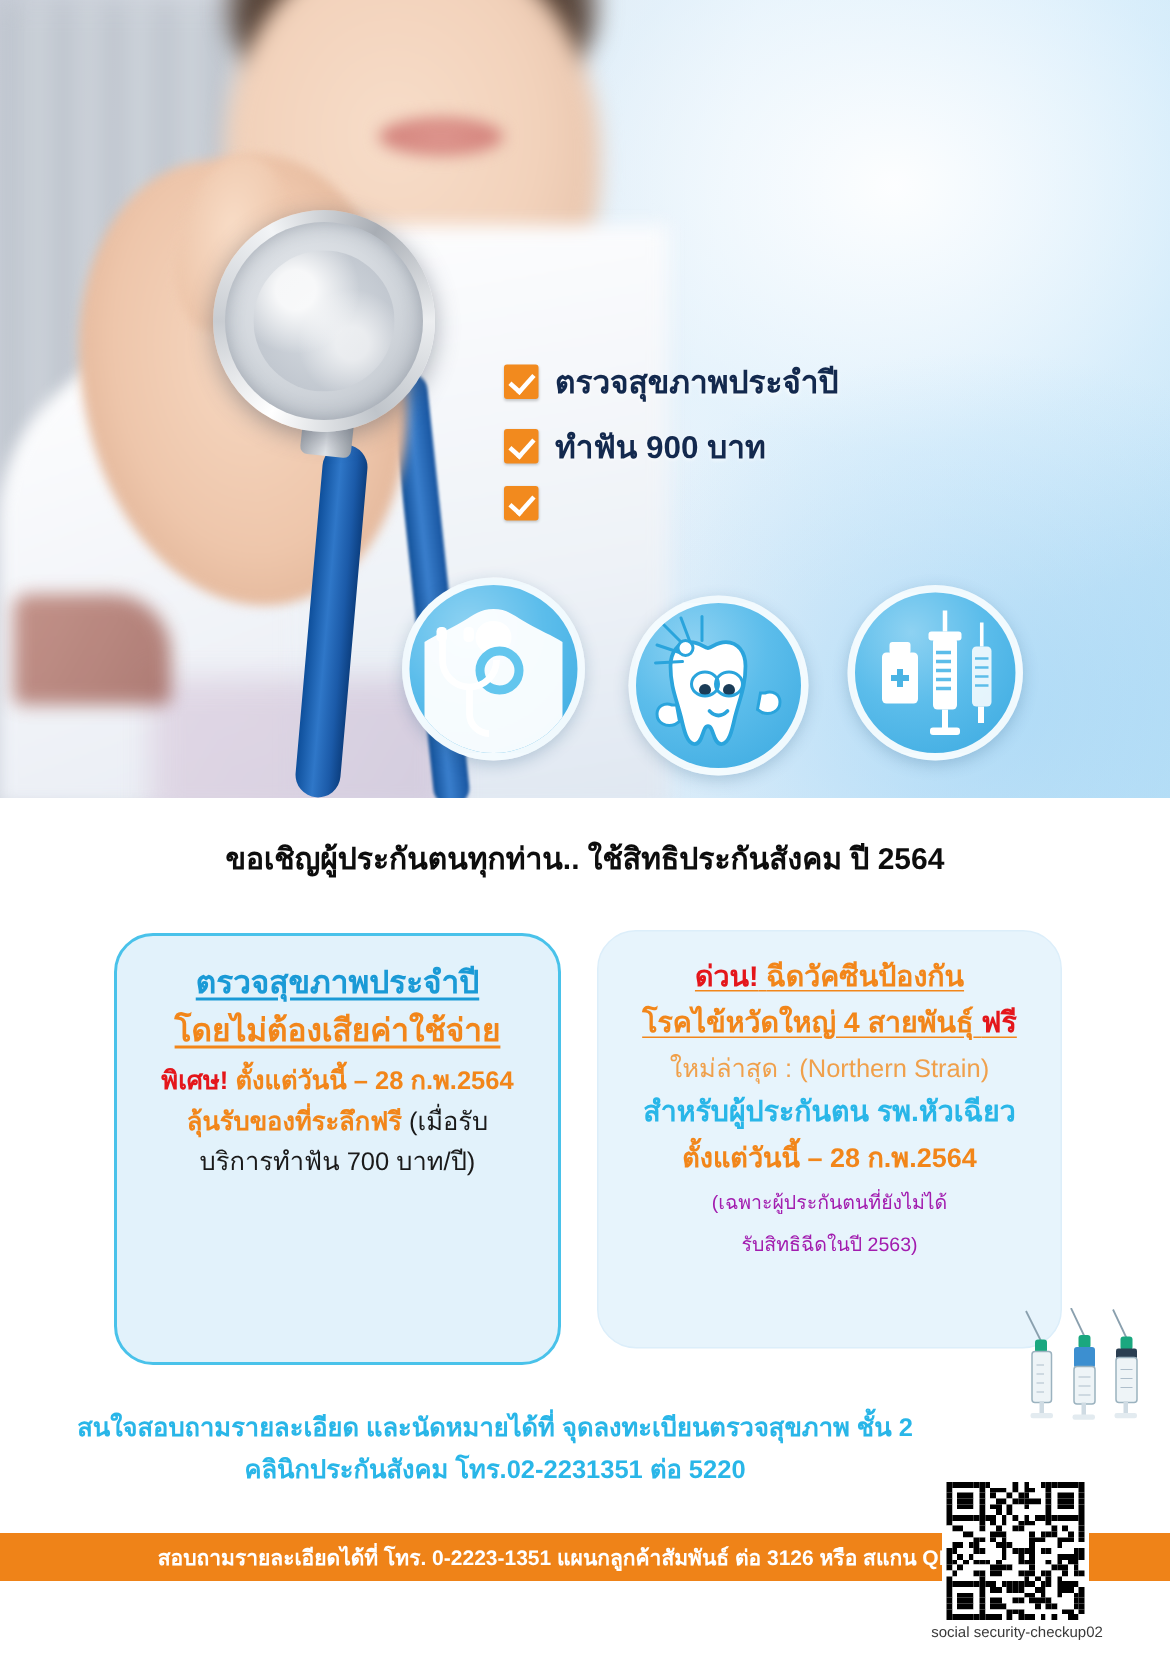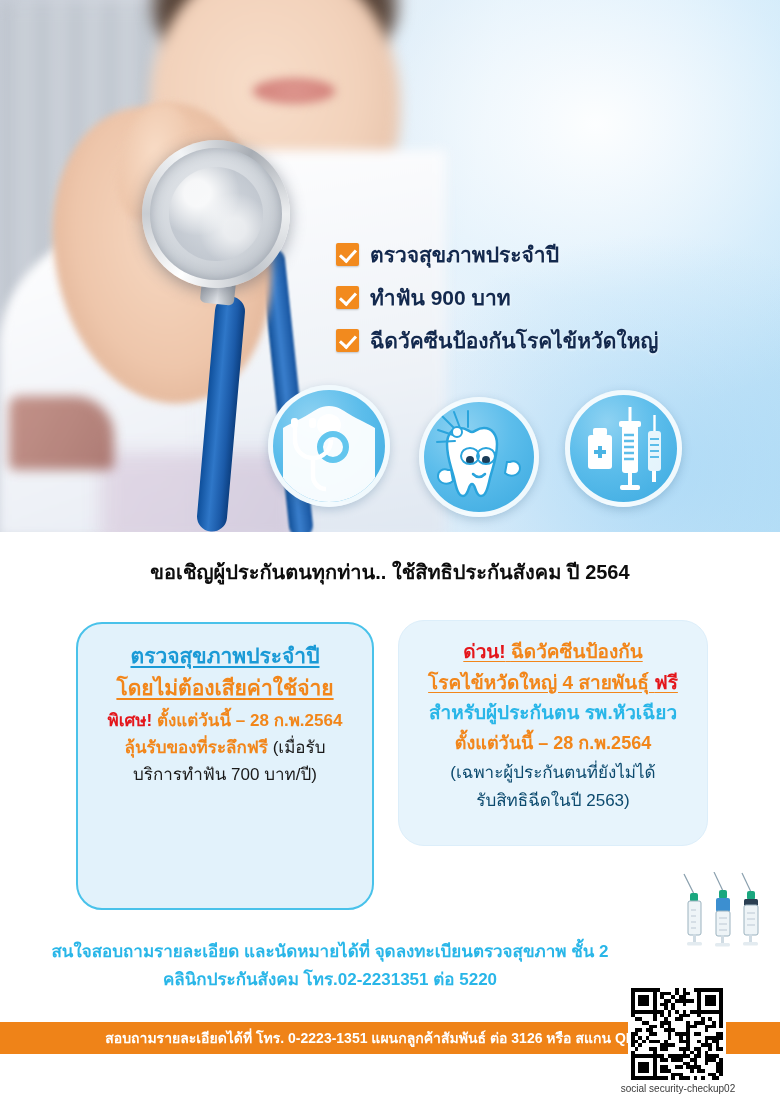--- a/index.html
+++ b/index.html
@@ -192,21 +192,21 @@
     position:absolute;
     border-radius:26px;
     background:#e4f3fb;
   }
   #cardL {
     left:76px; top:622px; width:298px; height:288px;
     border:2px solid #49c2ea;
     background:#e2f2fb;
   }
   #cardR {
-    left:398px; top:620px; width:310px; height:226px;
+    left:398px; top:620px; width:310px; height:279px;
     border:1px solid #dceefa;
     background:#e7f4fc;
   }
   .card .inner { padding:16px 12px 0; text-align:center; }
 
   .l-t1 {
     font-size:21px; font-weight:bold; color:#1a9ad6;
     text-decoration:underline; text-underline-offset:3px;
     line-height:31px;
   }
@@ -230,21 +230,21 @@
   }
   .r-t1 .urgent { color:#e4161b; }
   .r-t2 {
     font-size:19px; font-weight:bold; color:#f2861a; line-height:31px;
     text-decoration:underline; text-underline-offset:3px;
   }
   .r-t2 .free { color:#e4161b; }
   .r-t3 { font-size:17px; color:#f0a04b; line-height:29px; }
   .r-t4 { font-size:19px; font-weight:bold; color:#29b6e8; line-height:30px; }
   .r-t5 { font-size:18px; font-weight:bold; color:#f2861a; line-height:31px; }
-  .r-t6 { font-size:17px; color:#0c4a6e; line-height:28px;text-align:center; }
+  .r-t6 { font-size:13px; color:#a21caf; line-height:28px;text-align:center; }
 
   
   .syr-wrap { position:absolute; left:676px; top:872px; width:96px; height:78px; }
 
   
   .contact {
     position:absolute; left:0; top:938px; width:660px;
     text-align:center;
     color:#29b6e8; font-size:17px; font-weight:bold; line-height:28px;
   }
@@ -310,21 +310,20 @@
   <div class="bullet">
     <span class="chk"></span>
     <span class="bullet-txt">ตรวจสุขภาพประจำปี</span>
   </div>
   <div class="bullet">
     <span class="chk"></span>
     <span class="bullet-txt">ทำฟัน 900 บาท</span>
   </div>
   <div class="bullet">
     <span class="chk"></span>
-    <span class="bullet-txt">ฉีดวัคซีนป้องกันโรคไข้หวัดใหญ่</span>
   </div>
 </div>
 
 <div class="icons">
   <div class="icirc" id="ic1">
     <svg viewBox="0 0 112 112" width="112" height="112" aria-hidden="true">
       <path d="M56 16c9 0 13 4 20 8 10 6 20 10 26 14v74H10V38c6-4 16-8 26-14 7-4 11-8 20-8z" fill="#ffffff" opacity=".95"></path>
       <path d="M56 24c-7 0-12 5-12 11s5 11 12 11 12-5 12-11-5-11-12-11z" fill="#ffffff"></path>
       <circle cx="60" cy="57" r="13" fill="none" stroke="#63c6ee" stroke-width="6"></circle>
       <path d="M22 34v16c0 10 8 18 18 18s18-8 18-18" fill="none" stroke="#ffffff" stroke-width="4.5"></path>
@@ -397,20 +396,21 @@
 <div class="card" id="cardR">
   <div class="inner">
     <div class="r-t1">
       <span class="urgent">ด่วน!</span>
       <span>ฉีดวัคซีนป้องกัน</span>
     </div>
     <div class="r-t2">
       <span>โรคไข้หวัดใหญ่ 4 สายพันธุ์</span>
       <span class="free">ฟรี</span>
     </div>
+    <div class="r-t3">ใหม่ล่าสุด : (Northern Strain)</div>
     <div class="r-t4">สำหรับผู้ประกันตน รพ.หัวเฉียว</div>
     <div class="r-t5">ตั้งแต่วันนี้ – 28 ก.พ.2564</div>
     <div class="r-t6">(เฉพาะผู้ประกันตนที่ยังไม่ได้</div>
     <div class="r-t6">รับสิทธิฉีดในปี 2563)</div>
   </div>
 </div>
 
 <div class="syr-wrap">
   <svg viewBox="0 0 96 78" width="96" height="78" aria-hidden="true">
     <g>

